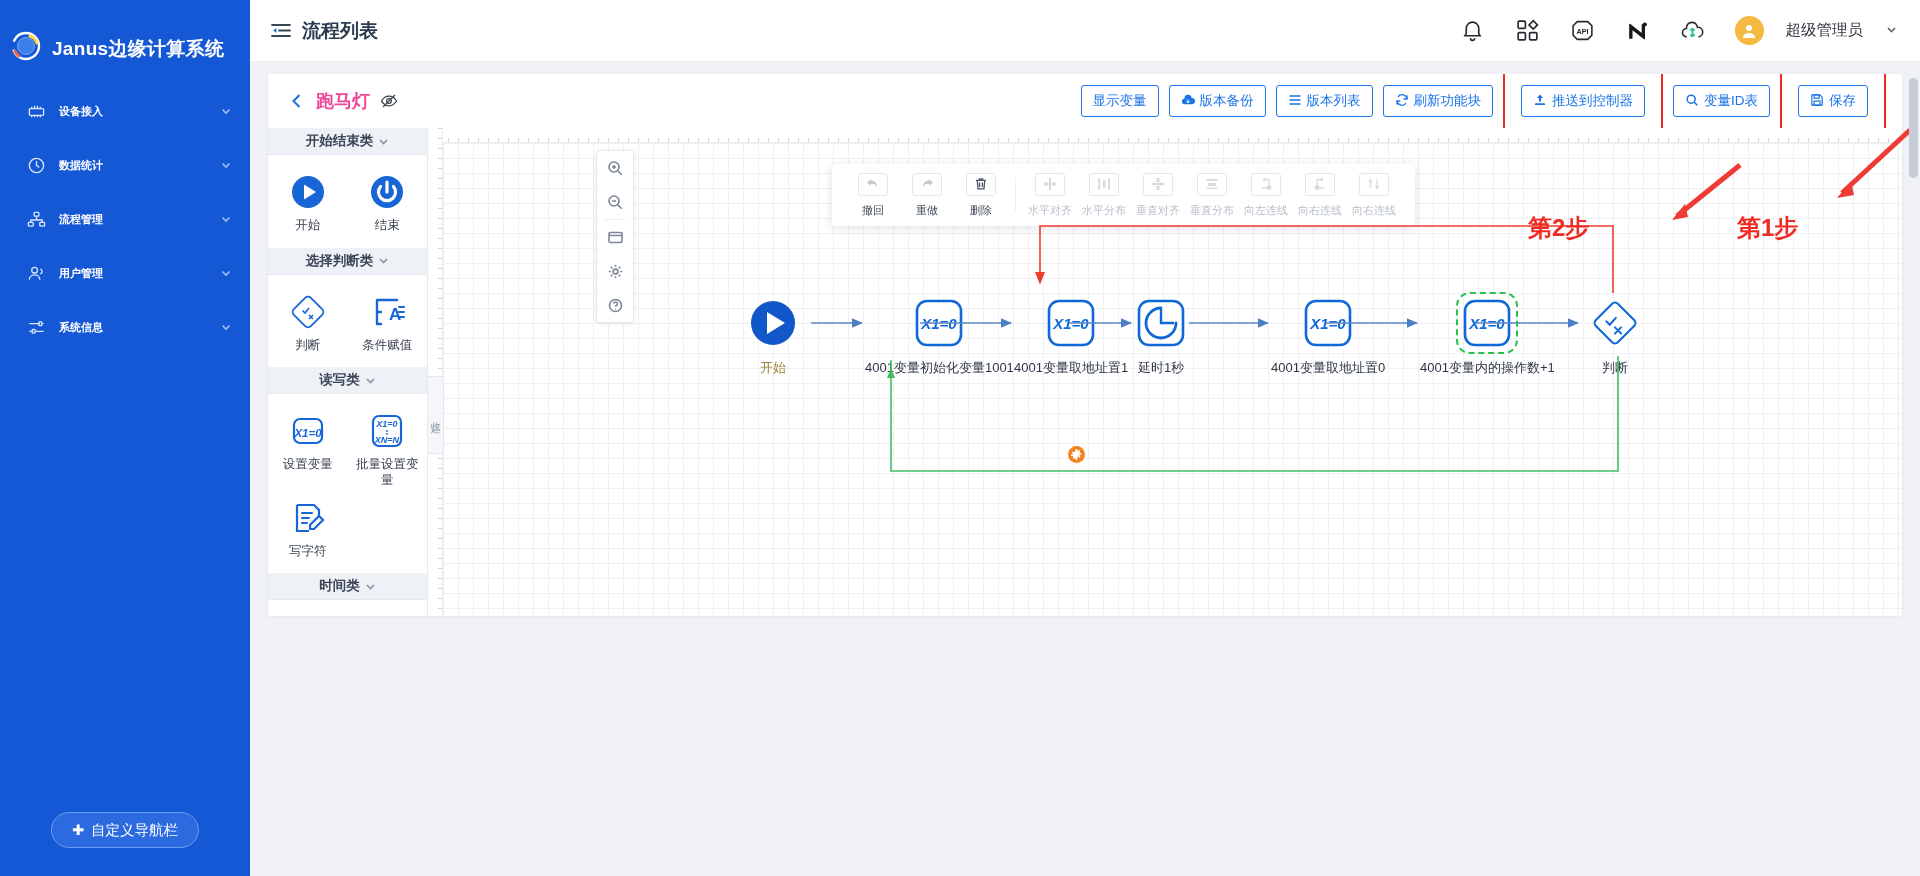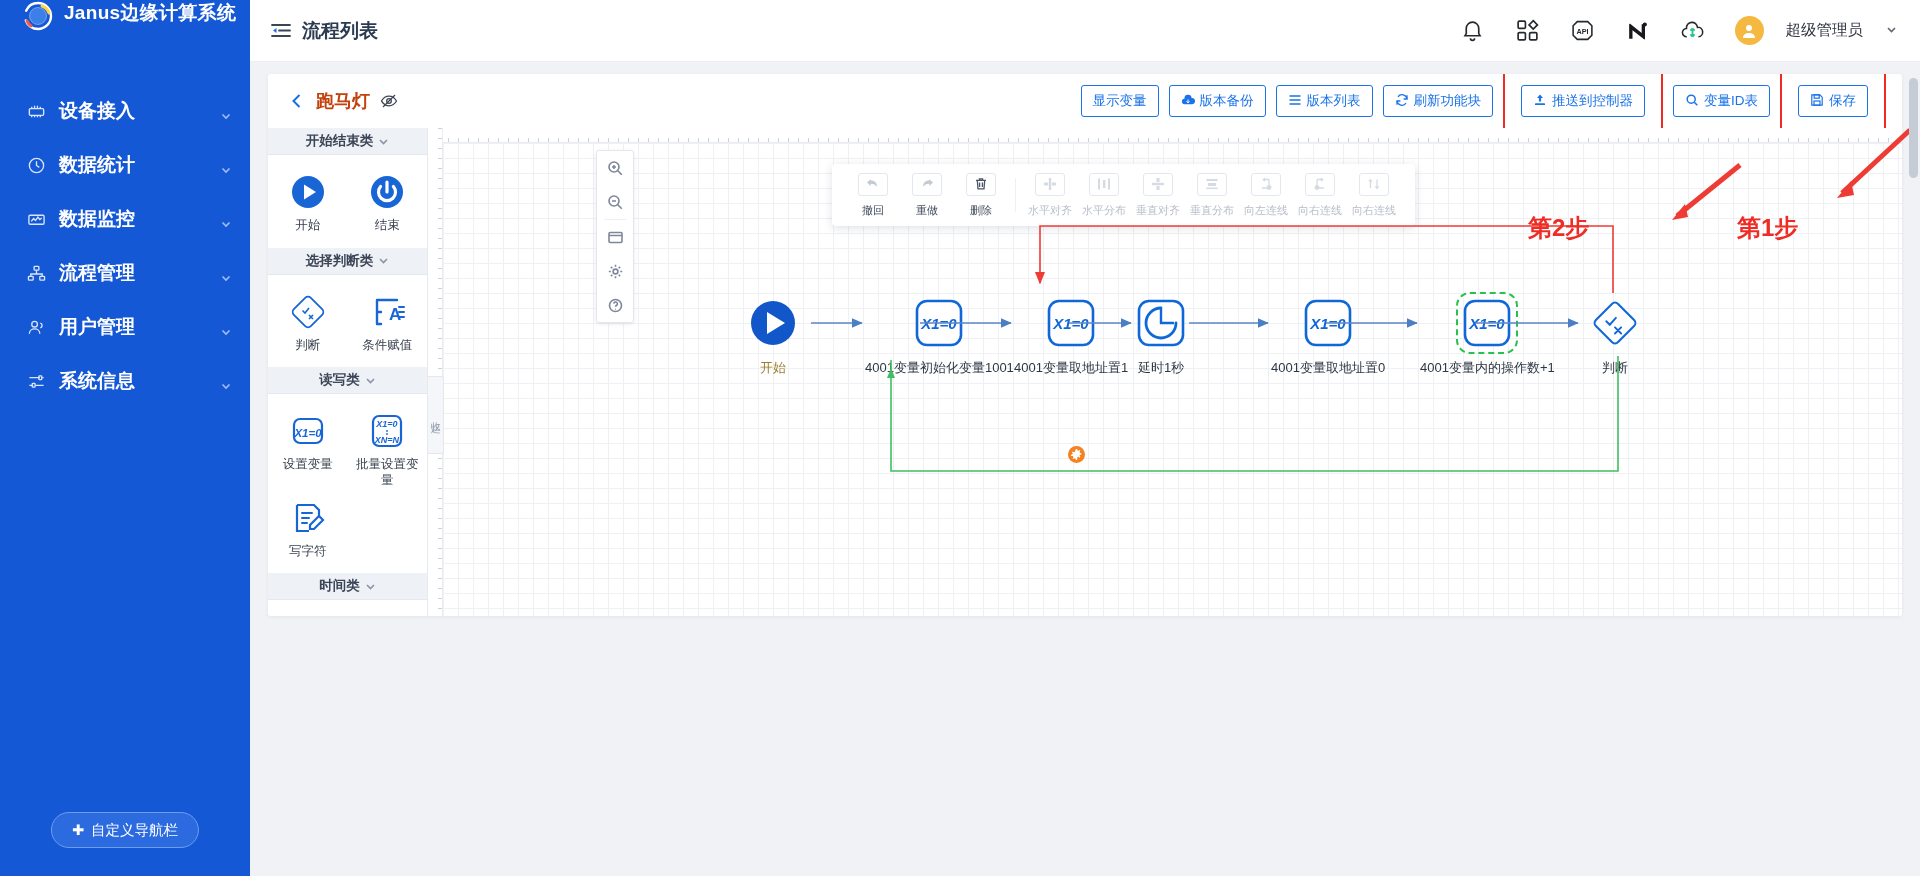--- a/index.html
+++ b/index.html
@@ -8,27 +8,27 @@
     font-family: "Liberation Sans", "DejaVu Sans", sans-serif;
     background: #f0f2f5; overflow: hidden;
   }
   .app { position: relative; width: 1920px; height: 876px; display: flex; }
 
   
   .sidebar {
     width: 250px; height: 876px; background: #1558d6; position: relative;
     flex: 0 0 250px; color: #fff;
   }
-  .brand { height: 62px; display: flex; align-items: flex-start; padding-left: 22px; gap: 10px; }
+  .brand { height: 62px; display: flex; align-items: flex-end; padding-left: 10px; gap: 10px; }
   .brand-logo { width: 32px; height: 32px; position: relative; flex: 0 0 32px; }
   .brand-name { font-size: 19px; font-weight: bold; letter-spacing: .3px; color: #fff; }
   .nav { margin-top: 22px; }
   .nav-item {
     height: 54px; display: flex; align-items: center; padding: 0 18px 0 26px;
-    cursor: pointer; gap: 13px; font-size: 19px; font-weight: bold; color:#fff;
+    cursor: pointer; gap: 13px; font-size: 11px; font-weight: bold; color:#fff;
   }
   .nav-ico { width: 20px; height: 20px; flex: 0 0 20px; display:flex; align-items:center; justify-content:center; }
   .nav-ico svg { width: 19px; height: 19px; stroke: #dbe6fb; fill: none; stroke-width: 1.4; }
   .nav-label { flex: 1; }
   .nav-caret { width: 12px; height: 12px; opacity: .75; }
   .nav-caret svg { width: 12px; height: 12px; stroke: #cfe0fb; fill: none; stroke-width: 1.6; }
   .custom-nav-btn {
     position: absolute; left: 50%; transform: translateX(-50%); bottom: 28px;
     background: #2c6ae0; border: 1px solid #6c9ef0; color: #fff; border-radius: 20px;
     height: 36px; padding: 0 20px; font-size: 14.5px; display: flex; align-items: center;
@@ -59,21 +59,21 @@
 
   
   .content {
     position: absolute; left: 18px; right: 18px; top: 74px; bottom: 8px;
     background: #fff; border-radius: 3px; box-shadow: 0 1px 4px rgba(0,0,0,.06);
     overflow: hidden;
   }
   .page-head { height: 54px; display: flex; align-items: center; padding: 0 16px 0 20px; position: relative; }
   .back-arrow { width: 18px; height: 18px; cursor: pointer; margin-right: 10px; }
   .back-arrow svg { width: 18px; height: 18px; stroke: #1a6fe0; fill: none; stroke-width: 2; }
-  .page-title { font-size: 18px; font-weight: bold; color: #c2410c; margin-right: 10px; }
+  .page-title { font-size: 18px; font-weight: bold; color: #ec4899; margin-right: 10px; }
   .eye-off { width: 18px; height: 18px; cursor: pointer; }
   .eye-off svg { width: 18px; height: 18px; stroke: #3d4552; fill: none; stroke-width: 1.3; }
   .tb-actions { margin-left: auto; display: flex; align-items: center; gap: 10px; }
   .tb-btn {
     height: 32px; padding: 0 11px; border: 1px solid #1a73e8; border-radius: 3px;
     background: #fff; color: #1a73e8; font-size: 13.5px; display: flex; align-items: center;
     gap: 5px; cursor: pointer; white-space: nowrap; font-family: "Liberation Sans", sans-serif;
   }
   .tb-btn svg { width: 14px; height: 14px; }
   .hl-wrap { position: relative; padding: 18px; }
@@ -203,32 +203,20 @@
             </svg></span>
       </div>
       <div class="nav-item">
         <span class="nav-ico">
           <svg viewBox="0 0 20 20">
               <circle cx="10" cy="10" r="7.5"></circle>
               <path d="M10 5.5V10l3 2"></path>
             </svg>
         </span>
         <span class="nav-label">数据统计</span>
-        <span class="nav-caret"><svg viewBox="0 0 12 12">
-              <path d="M2.5 4.5L6 8l3.5-3.5"></path>
-            </svg></span>
-      </div>
-      <div class="nav-item">
-        <span class="nav-ico">
-          <svg viewBox="0 0 20 20">
-              <rect x="2" y="5.5" width="16" height="9.5" rx="1.3"></rect>
-              <path d="M4.5 12l2.5-3 2 2 2.5-3.5 2 2.5 2-1.5"></path>
-            </svg>
-        </span>
-        <span class="nav-label">数据监控</span>
         <span class="nav-caret"><svg viewBox="0 0 12 12">
               <path d="M2.5 4.5L6 8l3.5-3.5"></path>
             </svg></span>
       </div>
       <div class="nav-item">
         <span class="nav-ico">
           <svg viewBox="0 0 20 20">
               <rect x="7.5" y="2.5" width="5" height="4" rx=".8"></rect>
               <rect x="1.5" y="13" width="5" height="4" rx=".8"></rect>
               <rect x="13.5" y="13" width="5" height="4" rx=".8"></rect>

